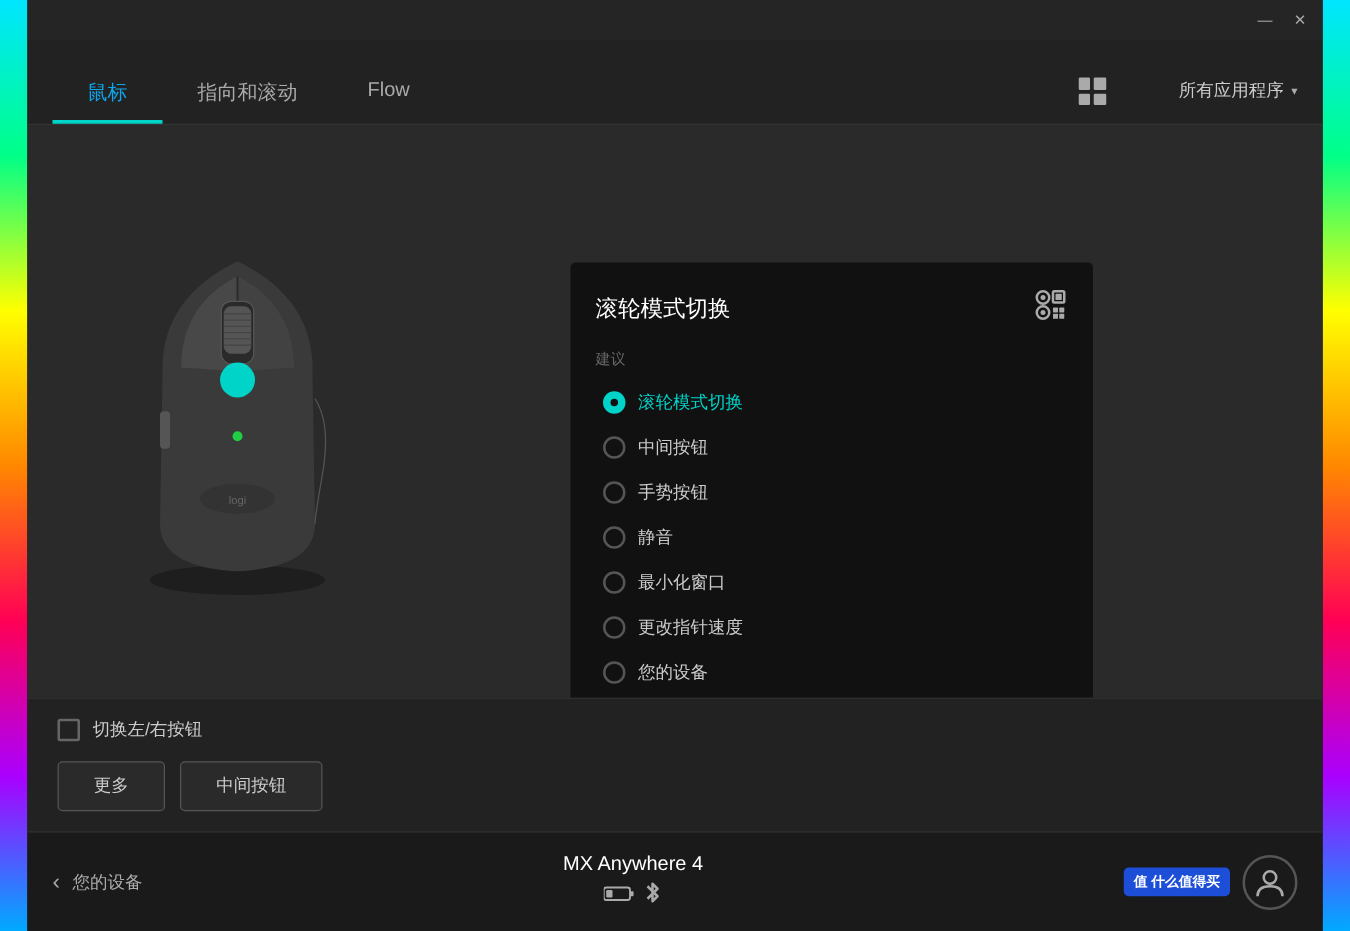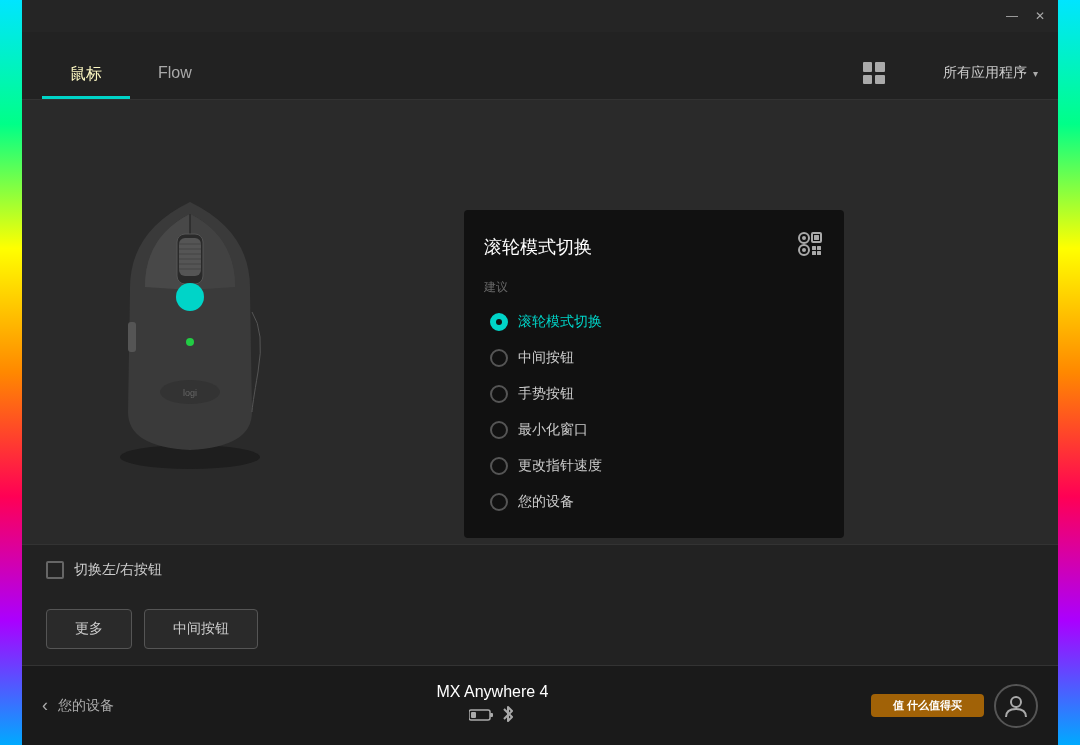--- a/index.html
+++ b/index.html
@@ -74,21 +74,21 @@
     }
     .nav-tab {
       padding: 14px 28px;
       color: #aaa;
       font-size: 16px;
       cursor: pointer;
       position: relative;
       white-space: nowrap;
     }
     .nav-tab.active {
-      color: #fef9c3;
+      color: #0ea5e9;
     }
     .nav-tab.active::after {
       content: '';
       position: absolute;
       bottom: 0; left: 0; right: 0;
       height: 3px;
       background: #00d4c8;
     }
     .nav-right {
       display: flex;
@@ -129,21 +129,21 @@
       position: relative;
       overflow: hidden;
     }
 
     
     .dropdown-popup {
       position: absolute;
       top: 110px;
       left: 50%;
       transform: translateX(-20%);
-      width: 380px;
+      width: 418px;
       background: #111;
       border-radius: 4px;
       padding: 20px;
       z-index: 10;
     }
     .popup-header {
       display: flex;
       justify-content: space-between;
       align-items: center;
       margin-bottom: 16px;
@@ -231,21 +231,20 @@
     }
     .btn {
       padding: 10px 28px;
       border: 1px solid #555;
       background: #2a2a2a;
       color: #ccc;
       font-size: 14px;
       border-radius: 4px;
       cursor: pointer;
       font-family: inherit;
-      margin-top: 14px;
     }
 
     
     .footer {
       height: 80px;
       background: #1a1a1a;
       display: flex;
       align-items: center;
       justify-content: space-between;
       padding: 0 20px;
@@ -280,22 +279,22 @@
     .device-icon-item {
       color: #aaa;
       font-size: 14px;
     }
     .footer-right {
       display: flex;
       align-items: center;
       gap: 10px;
     }
     .watermark {
-      background: #a16207;
-      padding: 4px 22px;
+      background: #1d4ed8;
+      padding: 4px 8px;
       border-radius: 4px;
       color: #fff;
       font-size: 11px;
       font-weight: bold;
     }
     .account-icon {
       width: 44px; height: 44px;
       border-radius: 50%;
       border: 2px solid #555;
       display: flex;
@@ -325,20 +324,21 @@
 <div class="app-container">
 
   <div class="title-bar">
     <div class="title-bar-btn">—</div>
     <div class="title-bar-btn title-bar-close">✕</div>
   </div>
 
   <div class="top-nav">
     <div class="nav-tabs">
       <div class="nav-tab active">鼠标</div>
+      <div class="nav-tab">指向和滚动</div>
       <div class="nav-tab">Flow</div>
     </div>
     <div class="nav-right">
       <div class="grid-icon">
         <div class="grid-cell"></div>
         <div class="grid-cell"></div>
         <div class="grid-cell"></div>
         <div class="grid-cell"></div>
       </div>
       <div class="app-selector">
@@ -418,20 +418,24 @@
         <div class="popup-option">
           <div class="radio-circle"></div>
           <span class="option-label">中间按钮</span>
         </div>
 
         <div class="popup-option">
           <div class="radio-circle"></div>
           <span class="option-label">手势按钮</span>
         </div>
 
+        <div class="popup-option">
+          <div class="radio-circle"></div>
+          <span class="option-label">静音</span>
+        </div>
 
         <div class="popup-option">
           <div class="radio-circle"></div>
           <span class="option-label">最小化窗口</span>
         </div>
 
         <div class="popup-option">
           <div class="radio-circle"></div>
           <span class="option-label">更改指针速度</span>
         </div>

